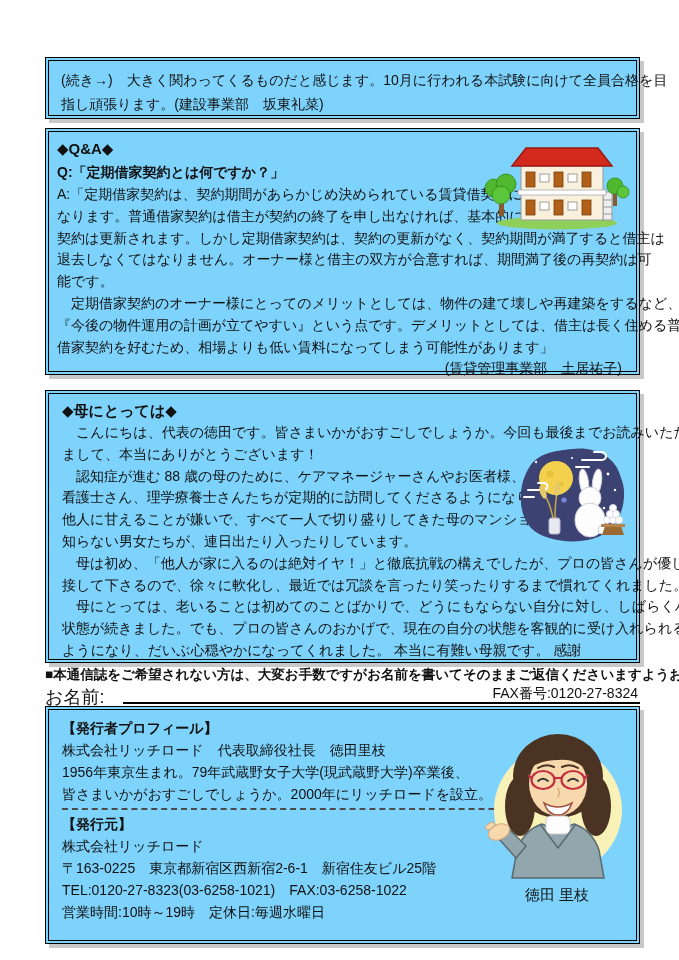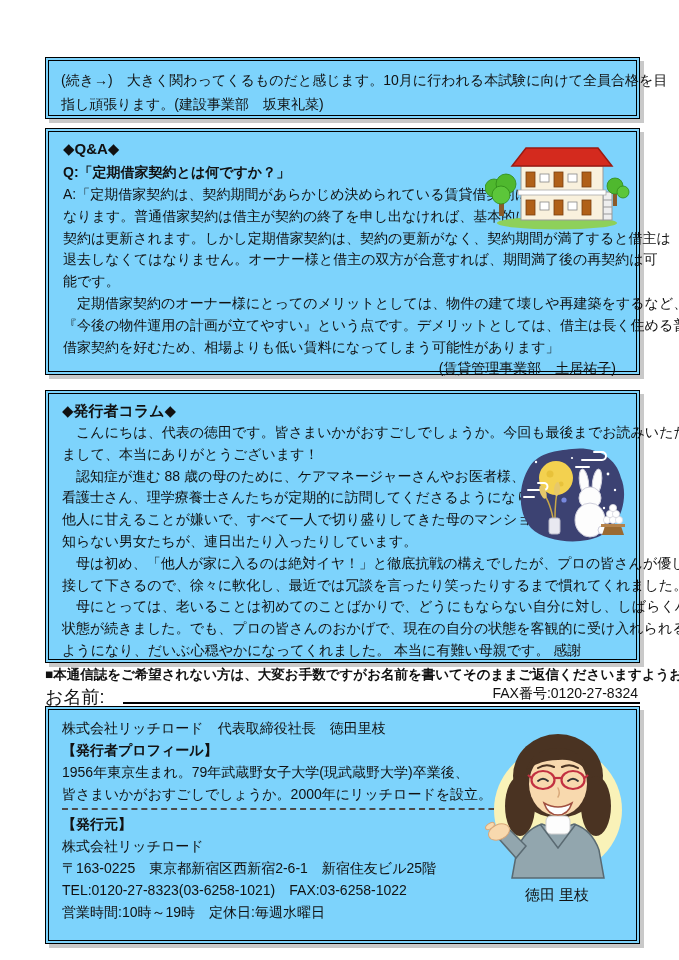--- a/index.html
+++ b/index.html
@@ -11,21 +11,21 @@
   }
   .box {
     position:absolute; left:45px; width:595px; background:#7dd3fc;
     border:4px double #000; box-shadow:4px 4px 0 #c9c9c9;
   }
   .tl { font-size:14px; line-height:21.8px; white-space:nowrap; }
   .hdr { font-size:15px; font-weight:bold; line-height:22px; white-space:nowrap; }
   .bold { font-weight:bold; }
   #top-box { top:57px; height:62px; padding:7px 12px; }
   #top-box .tl { line-height:24px; }
-  #qa-box { top:128px; height:247px; padding:6px 14px; }
+  #qa-box { top:128px; height:247px; padding:6px 8px; }
   #qa-box .q-line { font-weight:bold; line-height:24px; }
   #qa-attribution { text-align:right; padding-right:6px; }
   .illus { position:absolute; }
   #house-illus { right:6px; top:10px; width:145px; height:88px; }
   #column-box { top:390px; height:273px; padding:6px 13px; }
   #moon-illus { right:8px; top:52px; width:112px; height:98px; }
   #notice-line { position:absolute; left:45px; top:666px; width:595px;
     font-size:13.5px; font-weight:bold; white-space:nowrap; }
   #name-row { position:absolute; left:45px; top:684px; width:595px; height:21px; }
   #name-underline { position:absolute; left:78px; right:0; bottom:1px; border-bottom:2px solid #000; }
@@ -86,21 +86,21 @@
       <circle cx="9" cy="46" r="9" fill="#4fb82e" stroke="#2f8a18" stroke-width="0.8"></circle>
       <circle cx="21" cy="42" r="10" fill="#4fb82e" stroke="#2f8a18" stroke-width="0.8"></circle>
       <circle cx="16" cy="53" r="9" fill="#5cc63a" stroke="#2f8a18" stroke-width="0.8"></circle>
       <rect x="128" y="52" width="4" height="12" fill="#8a5a2a"></rect>
       <circle cx="130" cy="44" r="8" fill="#4fb82e" stroke="#2f8a18" stroke-width="0.8"></circle>
       <circle cx="138" cy="50" r="6" fill="#5cc63a" stroke="#2f8a18" stroke-width="0.8"></circle>
     </svg>
   </div>
 
   <div class="box" id="column-box">
-    <div class="hdr">◆発行者コラム◆</div>
+    <div class="hdr">◆母にとっては◆</div>
     <div class="tl">　こんにちは、代表の徳田です。皆さまいかがおすごしでしょうか。今回も最後までお読みいただき</div>
     <div class="tl">まして、本当にありがとうございます！</div>
     <div class="tl">　認知症が進む 88 歳の母のために、ケアマネージャーさんやお医者様、</div>
     <div class="tl">看護士さん、理学療養士さんたちが定期的に訪問してくださるようになりました。</div>
     <div class="tl">他人に甘えることが嫌いで、すべて一人で切り盛りしてきた母のマンションに、</div>
     <div class="tl">知らない男女たちが、連日出たり入ったりしています。</div>
     <div class="tl">　母は初め、「他人が家に入るのは絶対イヤ！」と徹底抗戦の構えでしたが、プロの皆さんが優しく</div>
     <div class="tl">接して下さるので、徐々に軟化し、最近では冗談を言ったり笑ったりするまで慣れてくれました。</div>
     <div class="tl">　母にとっては、老いることは初めてのことばかりで、どうにもならない自分に対し、しばらくパニック</div>
     <div class="tl">状態が続きました。でも、プロの皆さんのおかげで、現在の自分の状態を客観的に受け入れられる</div>
@@ -154,22 +154,22 @@
 
   <div id="notice-line">■本通信誌をご希望されない方は、大変お手数ですがお名前を書いてそのままご返信くださいますようお願い致します■</div>
 
   <div id="name-row">
     <div id="name-underline"></div>
     <span id="name-label">お名前:</span>
     <span id="fax-label">FAX番号:0120-27-8324</span>
   </div>
 
   <div class="box" id="publisher-box">
+    <div class="tl bold">【発行者プロフィール】</div>
     <div class="tl">株式会社リッチロード　代表取締役社長　徳田里枝</div>
-    <div class="tl bold">【発行者プロフィール】</div>
     <div class="tl">1956年東京生まれ。79年武蔵野女子大学(現武蔵野大学)卒業後、</div>
     <div class="tl">皆さまいかがおすごしでしょうか。2000年にリッチロードを設立。</div>
     <div id="dashed-sep"></div>
     <div class="tl bold">【発行元】</div>
     <div class="tl">株式会社リッチロード</div>
     <div class="tl">〒163-0225　東京都新宿区西新宿2-6-1　新宿住友ビル25階</div>
     <div class="tl">TEL:0120-27-8323(03-6258-1021)　FAX:03-6258-1022</div>
     <div class="tl">営業時間:10時～19時　定休日:毎週水曜日</div>
 
     <div id="portrait-wrap">

